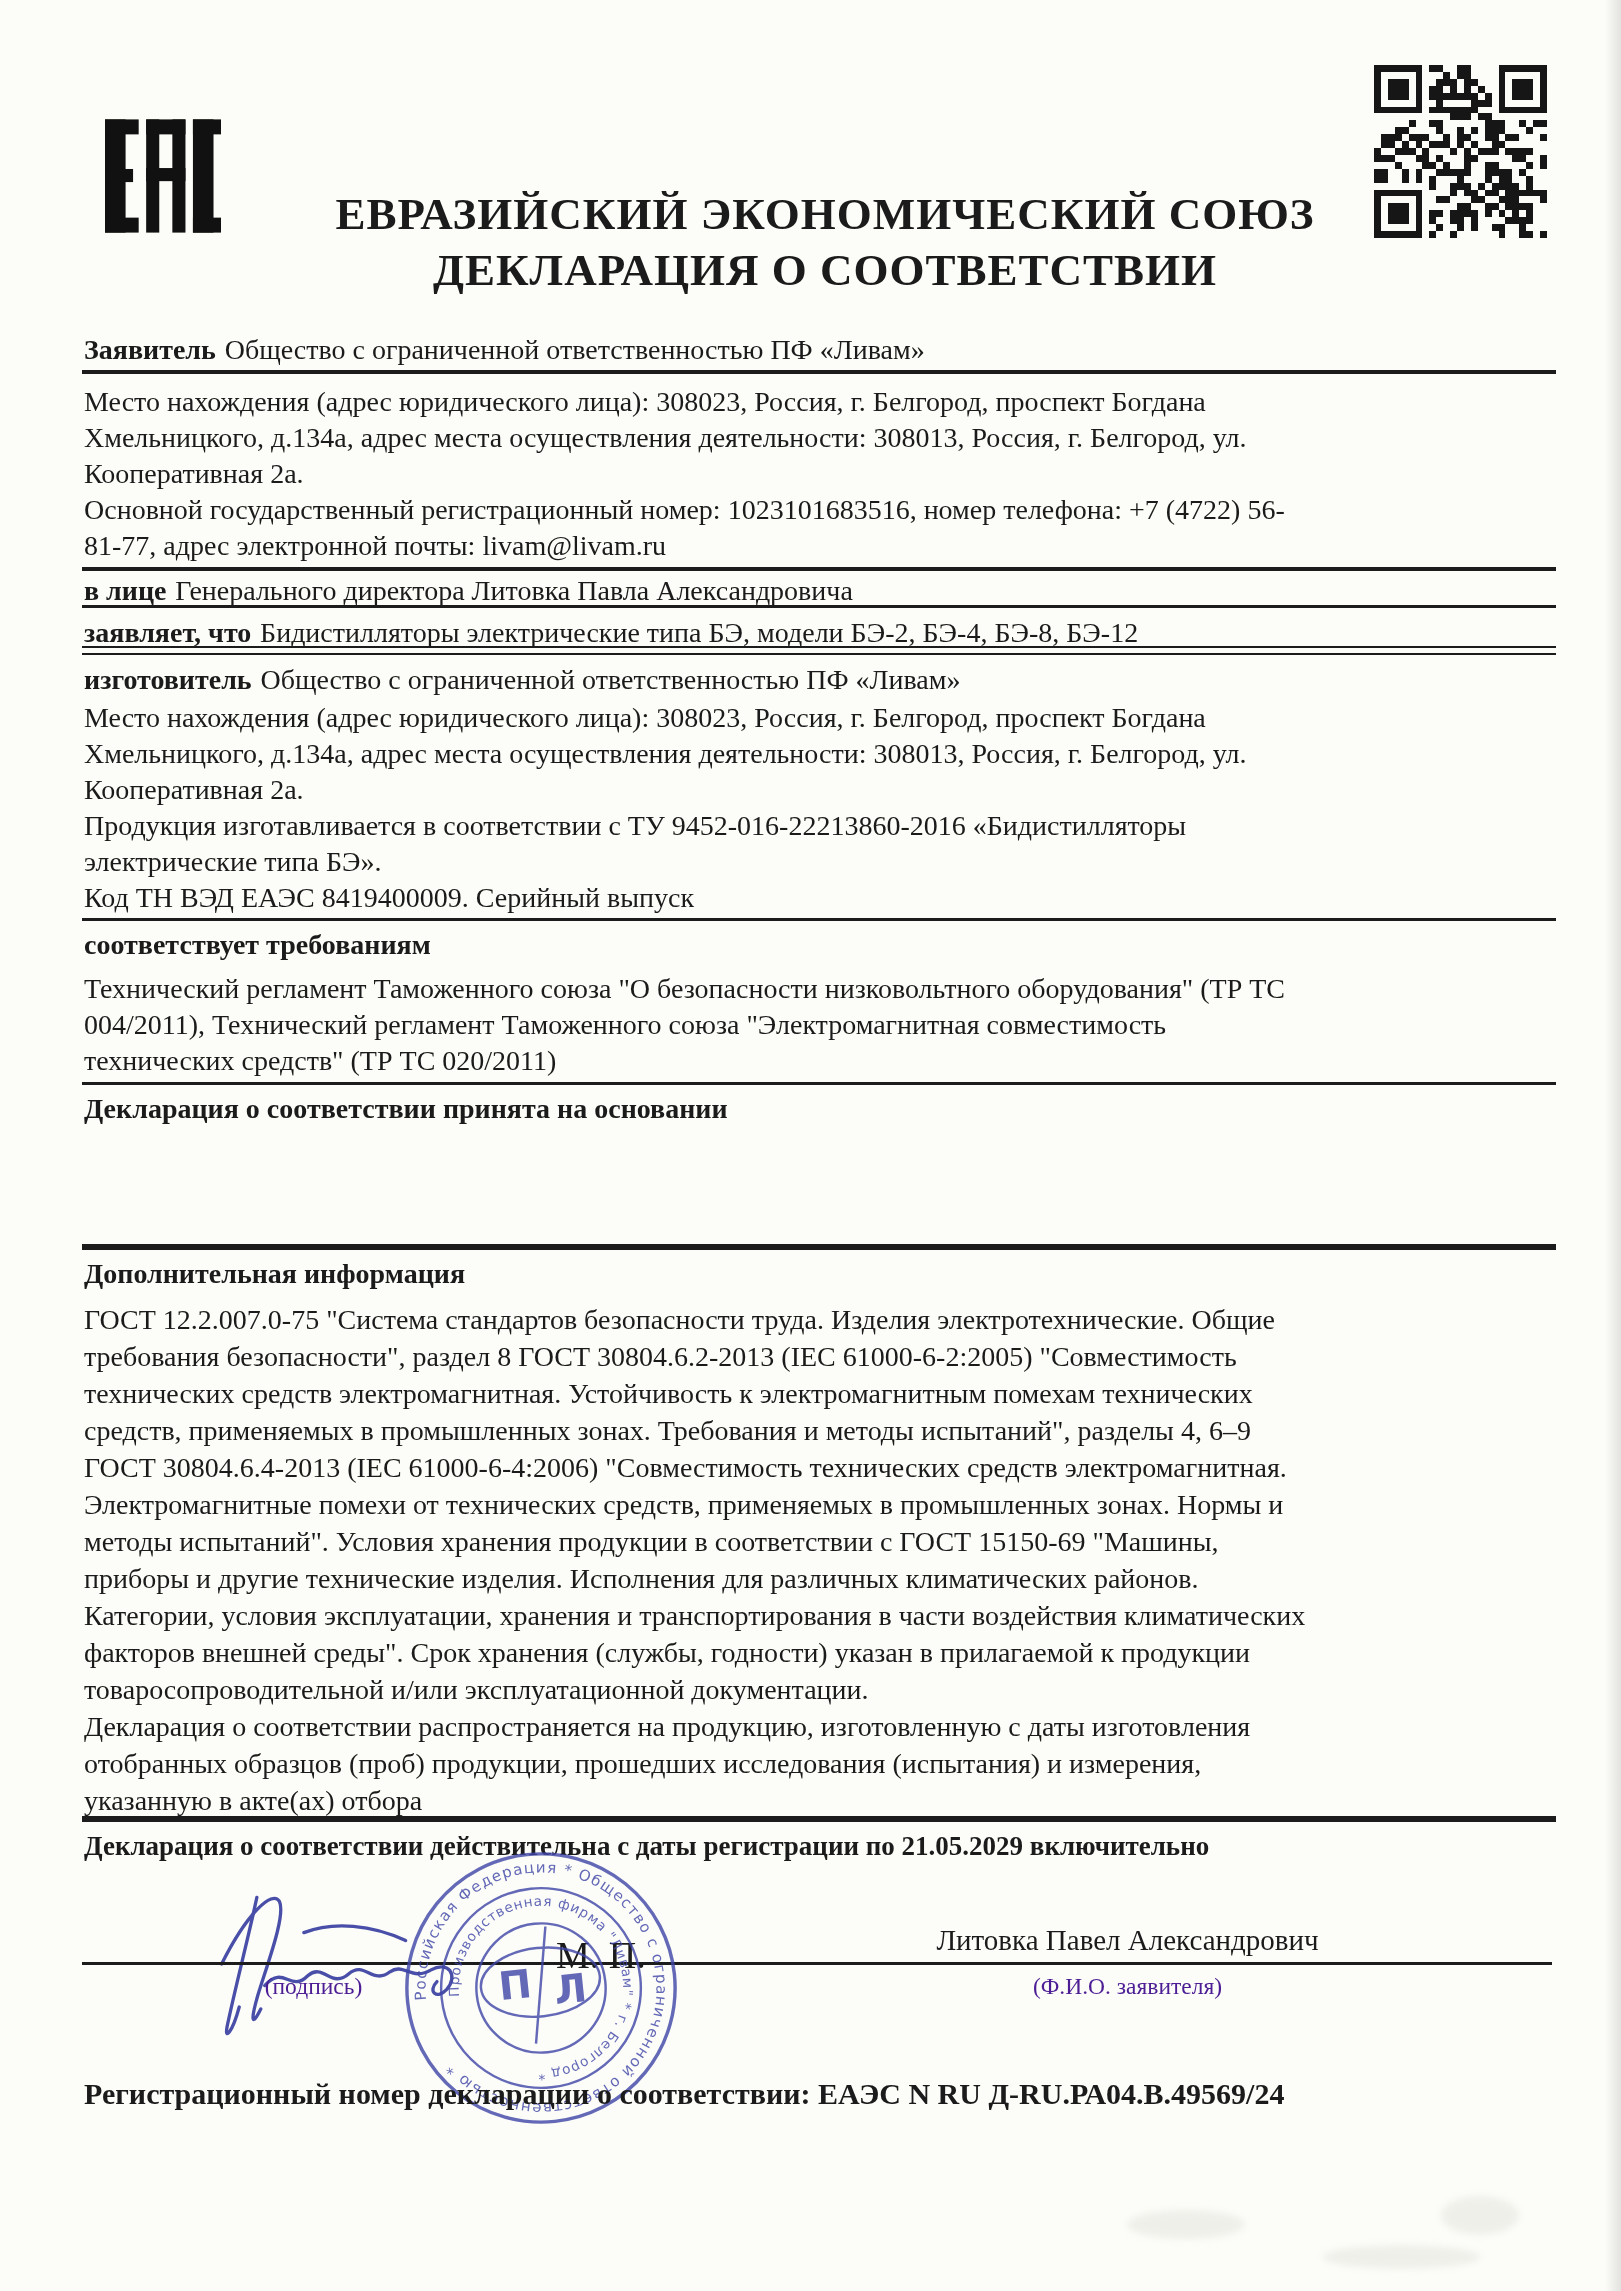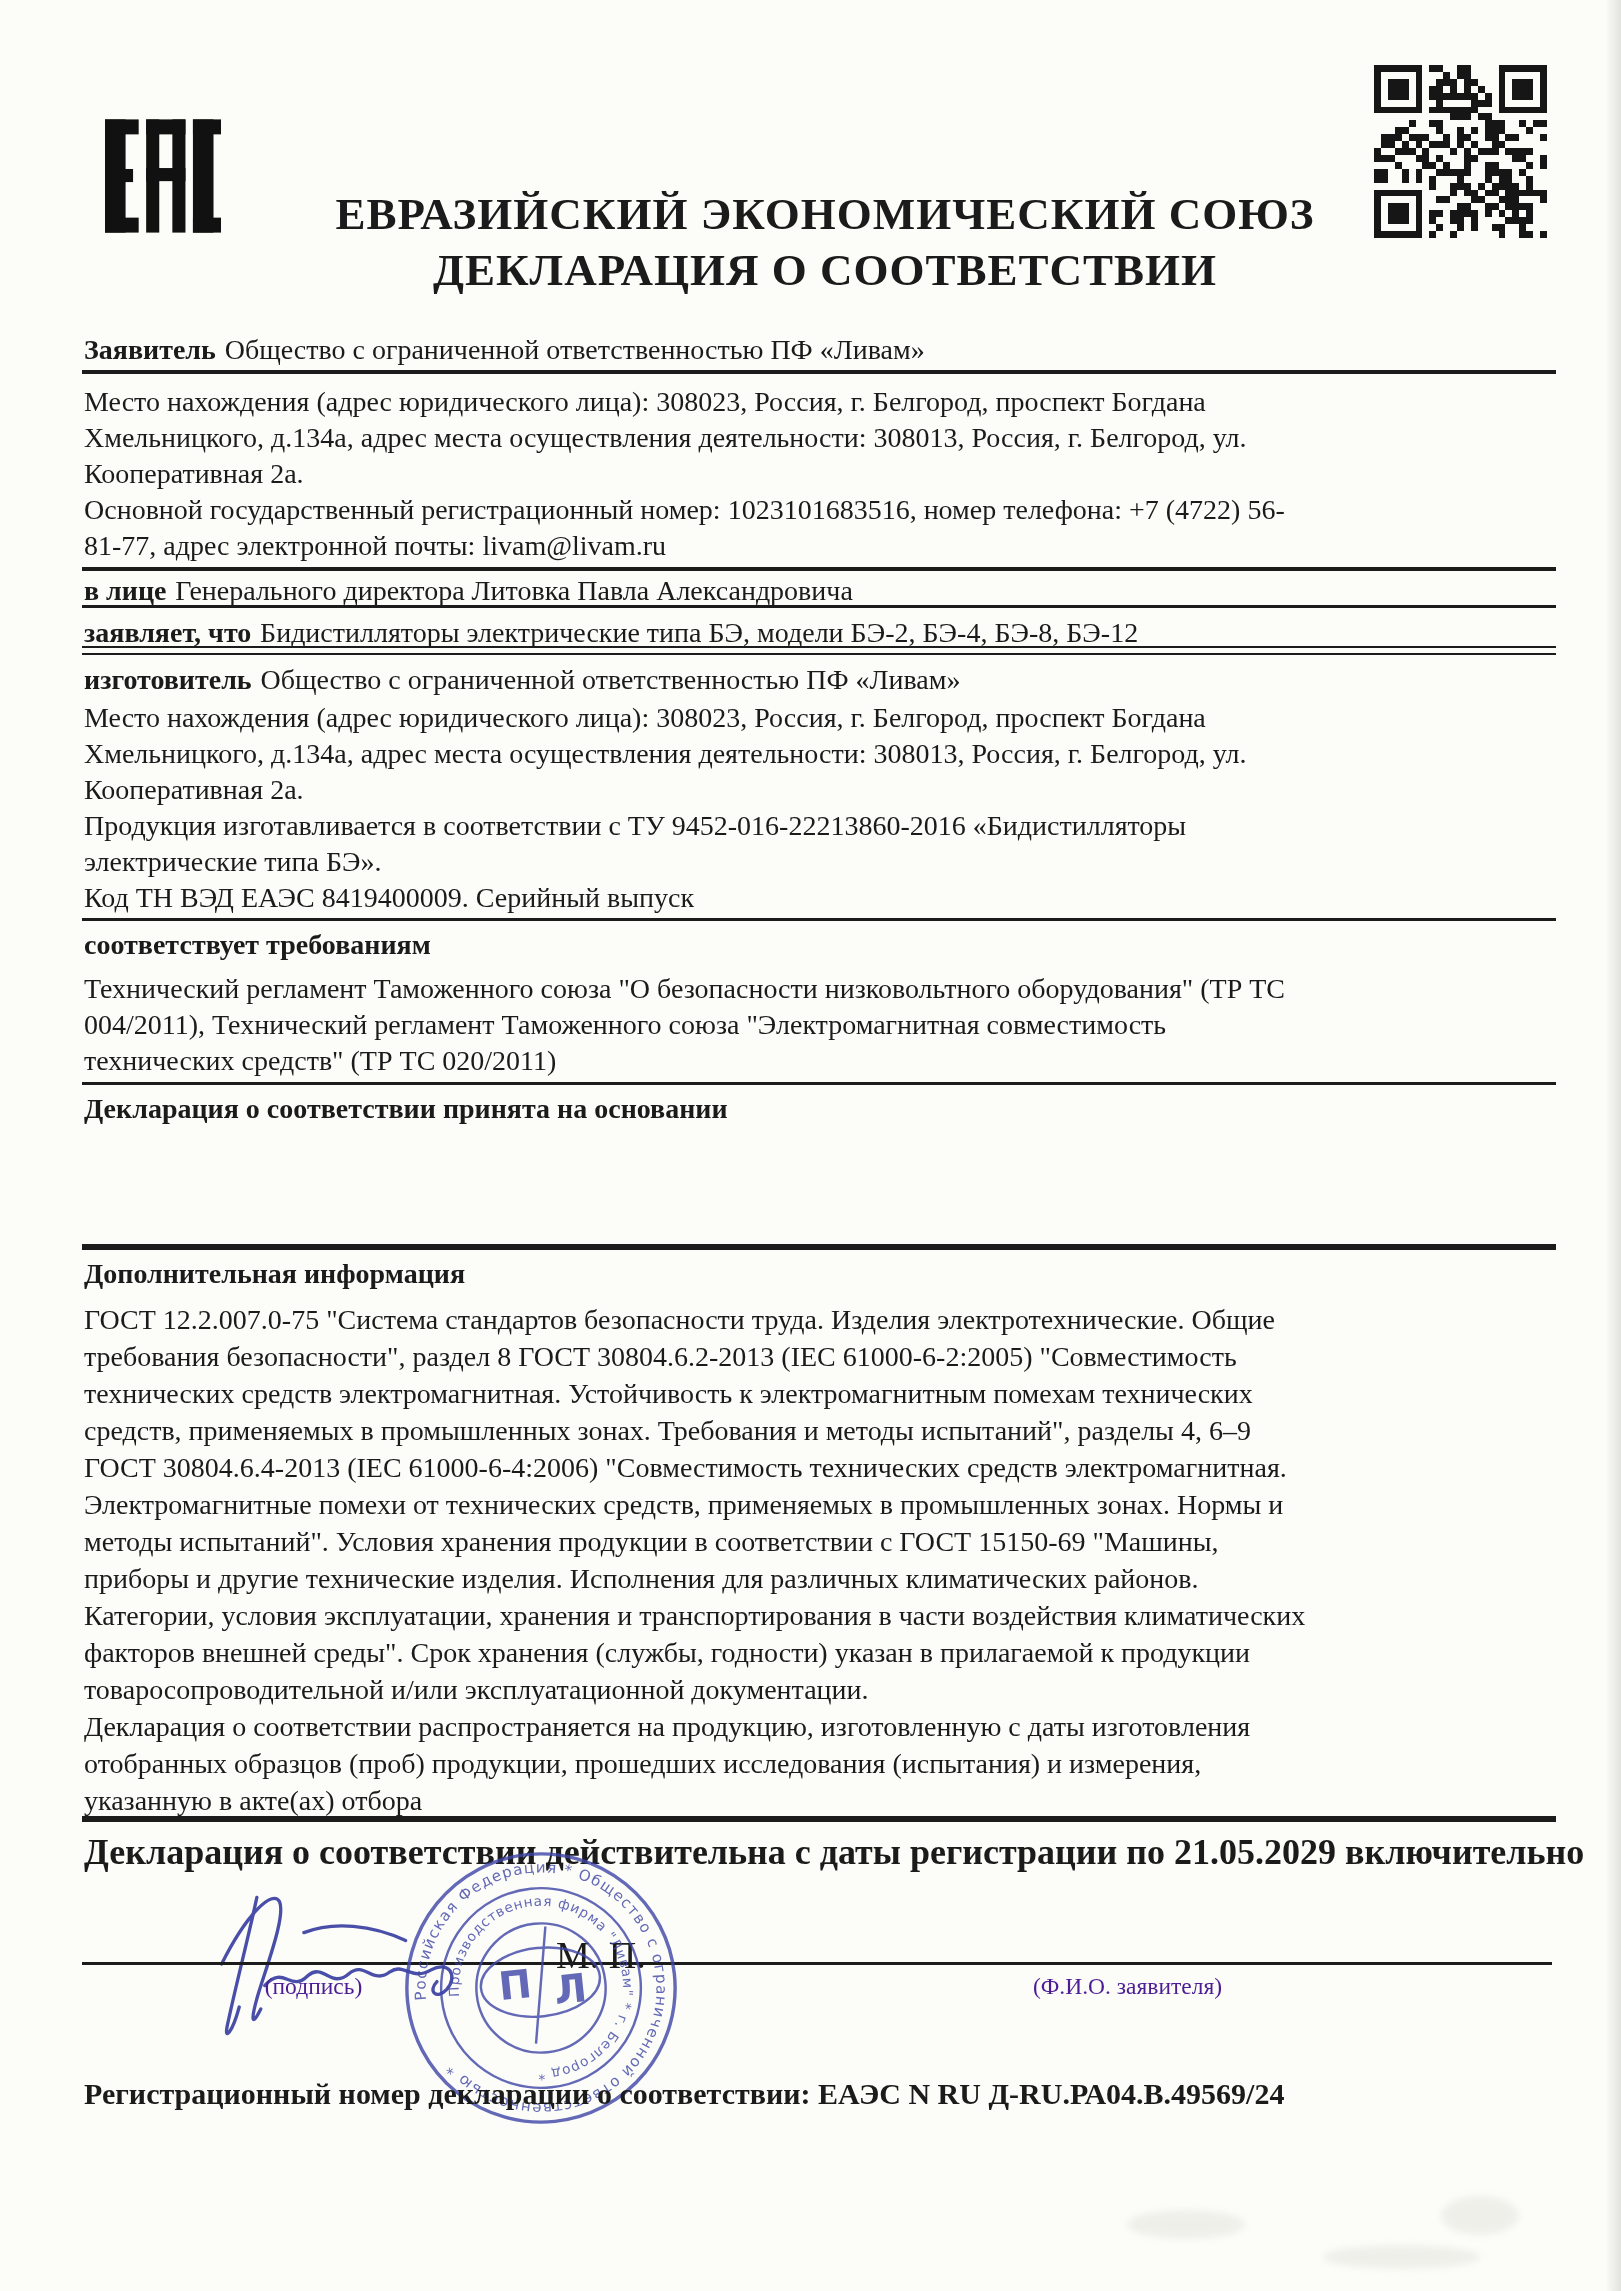--- a/index.html
+++ b/index.html
@@ -112,35 +112,36 @@
 методы испытаний". Условия хранения продукции в соответствии с ГОСТ 15150-69 "Машины,
 приборы и другие технические изделия. Исполнения для различных климатических районов.
 Категории, условия эксплуатации, хранения и транспортирования в части воздействия климатических
 факторов внешней среды". Срок хранения (службы, годности) указан в прилагаемой к продукции
 товаросопроводительной и/или эксплуатационной документации.
 Декларация о соответствии распространяется на продукцию, изготовленную с даты изготовления
 отобранных образцов (проб) продукции, прошедших исследования (испытания) и измерения,
 указанную в акте(ах) отбора</div>
   <div class="rule rule--thick" style="top:1816px"></div>
 
-  <div class="row bold" style="top:1831px;font-size:36px">Декларация о соответствии действительна с даты регистрации по 21.05.2029 включительно</div>
+  <div class="row bold" style="top:1831px;font-size:27px">Декларация о соответствии действительна с даты регистрации по 21.05.2029 включительно</div>
 
   <svg class="sig-svg" viewBox="0 0 320 190" aria-hidden="true">
     <g fill="none" stroke="#3a41a2" stroke-width="3.4" stroke-linecap="round" opacity="0.92">
       <path d="M72 28 C64 66 50 120 42 158 C38 176 47 166 54 140"></path>
       <path d="M36 96 C62 44 88 20 95 32 C102 46 82 98 73 128 C66 152 66 162 76 142"></path>
       <path d="M80 118 C100 96 106 126 124 108 C140 94 148 122 166 106 C182 92 190 118 208 104 C222 94 230 114 250 102 C268 92 278 108 266 122 C256 133 246 124 256 114"></path>
       <path d="M120 64 C150 52 190 56 224 72"></path>
     </g>
   </svg>
 
   <div class="sigline"></div>
 
   <div class="abs" style="left:556px;top:1933px;font-size:38px">М. П.</div>
   <div class="abs small center" style="left:201px;top:1973px;width:225px">(подпись)</div>
+  <div class="abs center" style="left:863px;top:1924px;width:529px;font-size:29px">Литовка Павел Александрович</div>
   <div class="abs small center" style="left:912px;top:1973px;width:431px">(Ф.И.О. заявителя)</div>
 
   <svg class="stamp" viewBox="0 0 284 284" aria-hidden="true">
     <g transform="rotate(-6 142 142)" opacity="0.8">
       <g fill="none" stroke="#3e45a6">
         <circle cx="142" cy="142" r="137" stroke-width="3.5"></circle>
         <circle cx="142" cy="142" r="102" stroke-width="2.5"></circle>
         <circle cx="142" cy="142" r="66" stroke-width="2.5"></circle>
         <ellipse cx="142" cy="136" rx="61" ry="35" stroke-width="2.5"></ellipse>
         <line x1="153" y1="80" x2="131" y2="198" stroke-width="2.5"></line>

